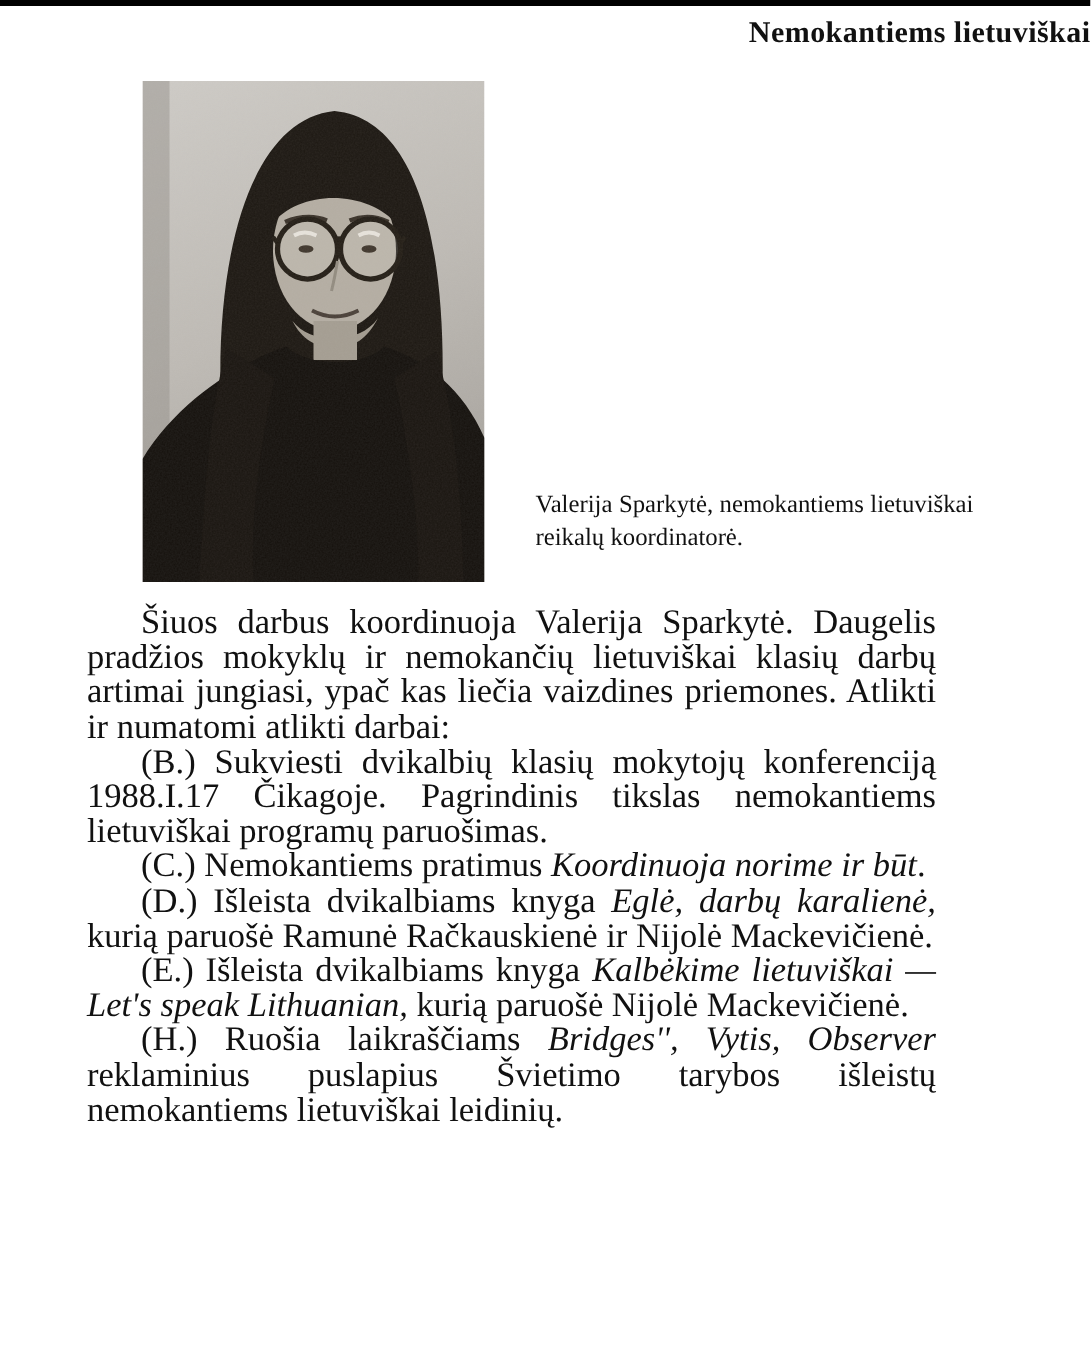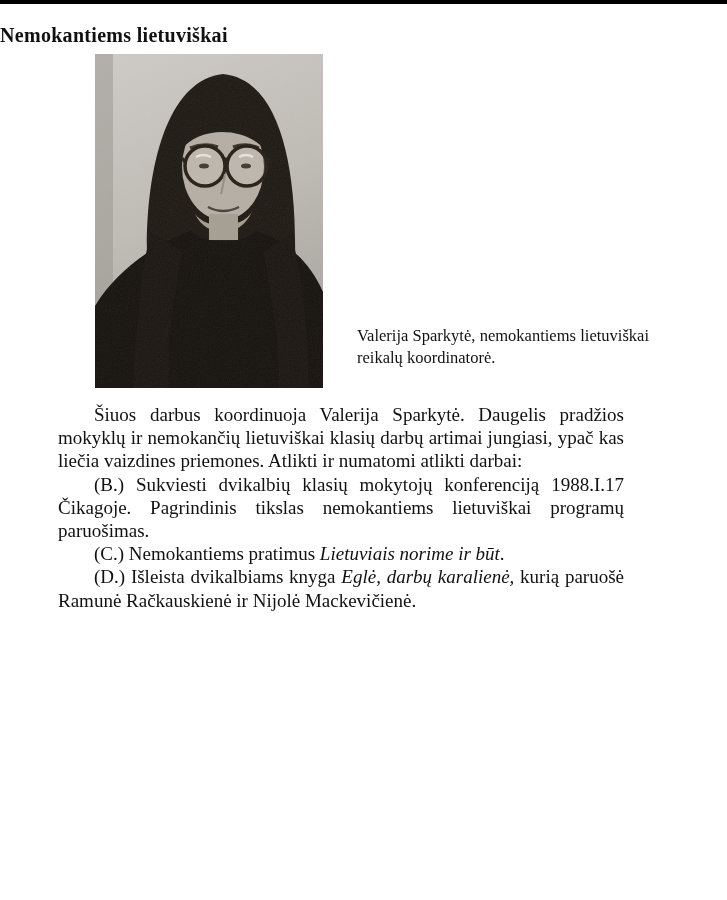--- a/index.html
+++ b/index.html
@@ -10,24 +10,24 @@
     font-family: "Liberation Serif", serif;
     color: #111111;
     overflow: hidden;
   }
   .top-bar {
     position: absolute; top: 0; left: 0;
     width: 727px; height: 4px;
     background: #000000;
   }
   .title {
-    position: absolute; top: 24px; left: 0;
+    position: absolute; top: 11px; left: 0;
     width: 727px;
     margin: 0;
-    text-align: left;
+    text-align: right;
     font-size: 20px;
     font-weight: bold;
     letter-spacing: 0.3px;
   }
   .photo {
     position: absolute; left: 95px; top: 54px;
     width: 228px; height: 334px;
     line-height: 0;
   }
   .photo svg { display: block; }
@@ -35,21 +35,21 @@
     position: absolute; left: 357px; top: 325px;
     width: 292px;
     font-weight: normal;
     font-size: 16.5px;
     line-height: 21.5px;
     text-align: justify;
   }
   .body-text {
     position: absolute; left: 58px; top: 403px;
     width: 566px;
-    font-size: 19px;
+    font-size: 23px;
     line-height: 23.2px;
     text-align: justify;
   }
   .para { margin: 0; text-indent: 36px; }
   .it { font-style: italic; }
 </style>
 </head>
 <body>
 
 <div class="top-bar"></div>
@@ -107,15 +107,17 @@
       <rect x="0" y="0" width="228" height="334" fill="transparent" filter="url(#grain)" opacity="0.55"></rect>
     </g>
   </svg>
 </div>
 
 <div class="caption">Valerija Sparkytė, nemokantiems lietuviškai reikalų koordinatorė.</div>
 
 <div class="body-text">
     <p class="para"><span>Šiuos darbus koordinuoja Valerija Sparkytė. Daugelis pradžios mokyklų ir nemokančių lietuviškai klasių darbų artimai jungiasi, ypač kas liečia vaizdines priemones. Atlikti ir numatomi atlikti darbai:</span></p>
     <p class="para"><span>(B.) Sukviesti dvikalbių klasių mokytojų konferenciją 1988.I.17 Čikagoje. Pagrindinis tikslas nemokantiems lietuviškai programų paruošimas.</span></p>
-    <p class="para"><span>(C.) Nemokantiems pratimus </span><span class="it">Lietuviais norime ir būt</span><span>.</span></p>
+    <p class="para"><span>(C.) Nemokantiems pratimus </span><span class="it">Koordinuoja norime ir būt</span><span>.</span></p>
     <p class="para"><span>(D.) Išleista dvikalbiams knyga </span><span class="it">Eglė, darbų karalienė,</span><span> kurią paruošė Ramunė Račkauskienė ir Nijolė Mackevičienė.</span></p>
+    <p class="para"><span>(E.) Išleista dvikalbiams knyga </span><span class="it">Kalbėkime lietuviškai — Let's speak Lithuanian,</span><span> kurią paruošė Nijolė Mackevičienė.</span></p>
+    <p class="para"><span>(H.) Ruošia laikraščiams </span><span class="it">Bridges'', Vytis, Observer</span><span> reklaminius puslapius Švietimo tarybos išleistų nemokantiems lietuviškai leidinių.</span></p>
   </div>
 
 </body></html>

